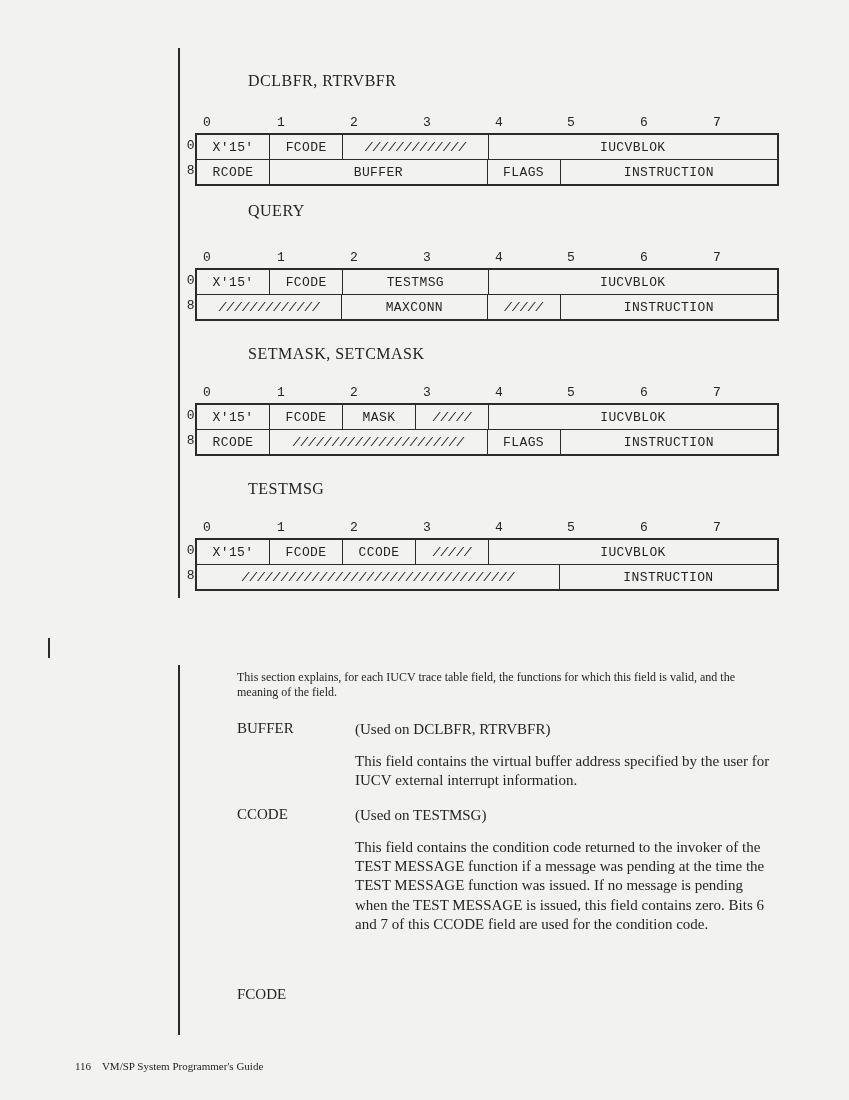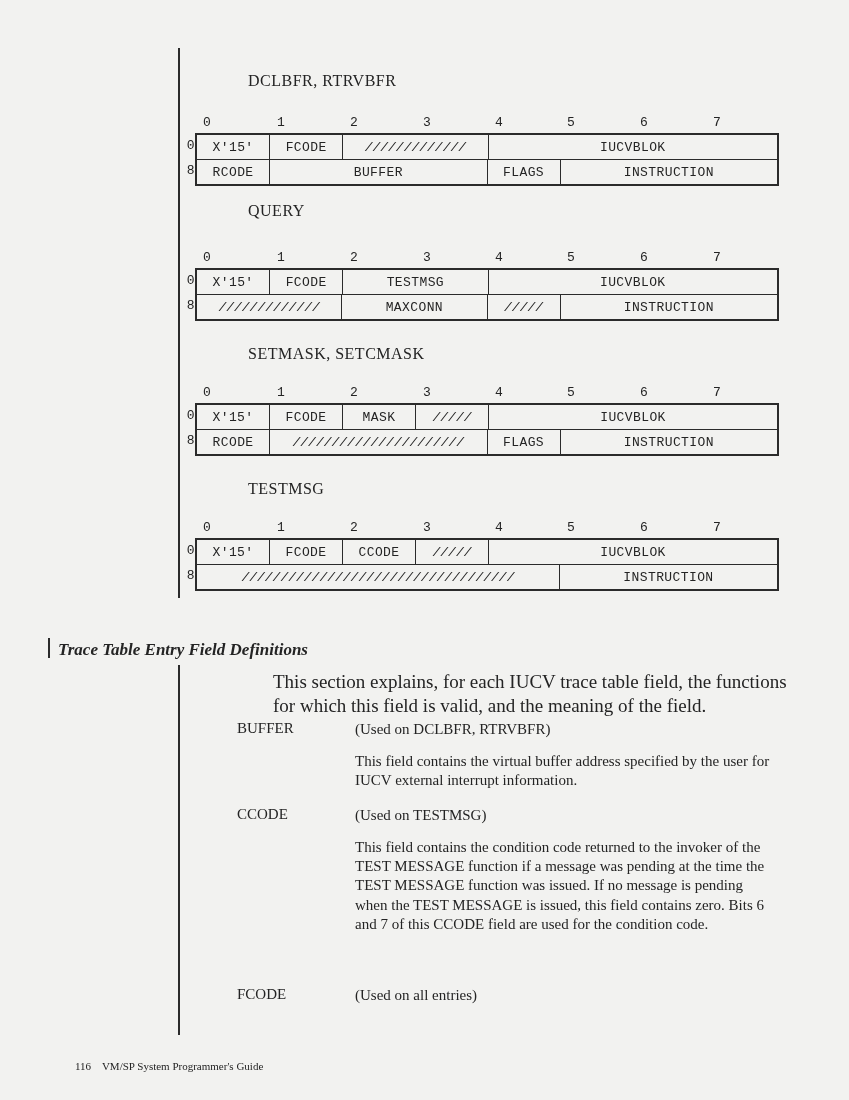--- a/index.html
+++ b/index.html
@@ -114,23 +114,22 @@
   }
   .defs-bar {
     position: absolute;
     left: 48px;
     top: 638px;
     height: 20px;
     border-left: 2px solid #2b2b2b;
   }
   .para {
     position: absolute;
-    font-size: 19px;
+    font-size: 12px;
     line-height: 1.25;
-    margin-left: 36px;
   }
   .term {
     position: absolute;
     font-size: 15px;
   }
   .desc {
     position: absolute;
     font-size: 15px;
     line-height: 1.28;
     width: 420px;
@@ -267,35 +266,33 @@
       </div>
       <div class="data-row">
         <span class="row-label">8</span>
         <div class="cell w5 hatch">///////////////////////////////////</div>
         <div class="cell w3">INSTRUCTION</div>
       </div>
     </div>
   </div>
 
   <div class="defs-bar"></div>
-  <div class="defs-heading">Trace Table Entry Field Definitions</div>
   <div class="vrule-def"></div>
 
   <div class="para" style="left:237px; top:670px; width:540px;">This section explains, for each IUCV trace table field, the functions for which this field is valid, and the meaning of the field.</div>
 
   <div class="term" style="left:237px; top:720px;">BUFFER</div>
   <div class="desc" style="left:355px; top:720px;">(Used on DCLBFR, RTRVBFR)</div>
   <div class="desc" style="left:355px; top:752px;">This field contains the virtual buffer address specified by the user for IUCV external interrupt information.</div>
 
   <div class="term" style="left:237px; top:806px;">CCODE</div>
   <div class="desc" style="left:355px; top:806px;">(Used on TESTMSG)</div>
   <div class="desc" style="left:355px; top:838px;">This field contains the condition code returned to the invoker of the TEST MESSAGE function if a message was pending at the time the TEST MESSAGE function was issued. If no message is pending when the TEST MESSAGE is issued, this field contains zero. Bits 6 and 7 of this CCODE field are used for the condition code.</div>
 
   <div class="term" style="left:237px; top:986px;">FCODE</div>
-  <div class="desc" style="left:355px; top:986px;">(Used on all entries)</div>
 
   <div class="footer">
     <span>116</span>
     &nbsp;&nbsp;
     <span>VM/SP System Programmer's Guide</span>
   </div>
 
 </div>
 
 </body></html>

